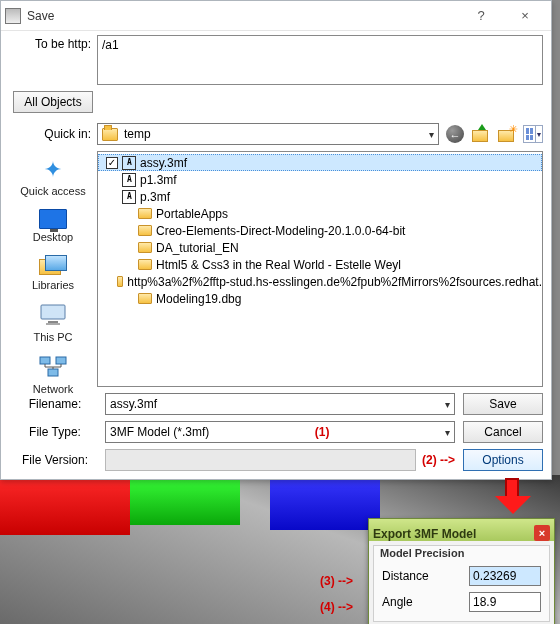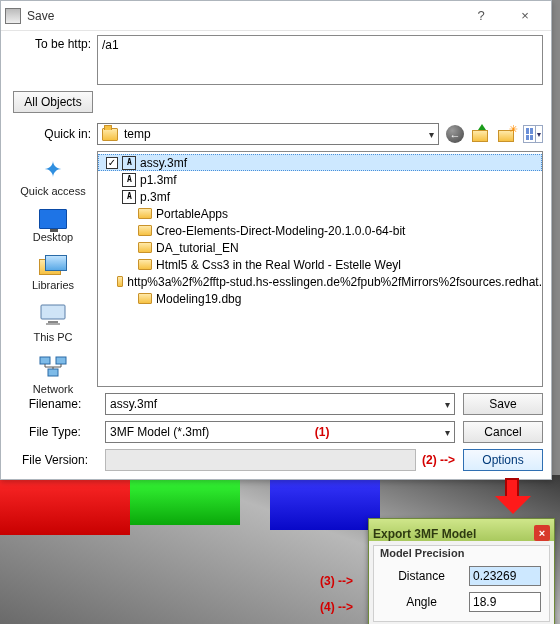--- a/index.html
+++ b/index.html
@@ -71,21 +71,21 @@
   .big-arrow .shaft{ position:absolute; left:10px; top:0; width:14px; height:20px; background:#ff1a1a; border:2px solid #a00;}
   .big-arrow .head{ position:absolute; left:0; top:18px; width:0; height:0; border-left:18px solid transparent; border-right:18px solid transparent; border-top:18px solid #ff1a1a;}
   .big-arrow .headb{ position:absolute; left:-2px; top:16px; width:0; height:0; border-left:20px solid transparent; border-right:20px solid transparent; border-top:20px solid #a00; z-index:-1;}
   
   .panel{ position:absolute; left:368px; top:518px; width:187px; border:1px solid #6f8a3a; box-shadow:0 2px 5px rgba(0,0,0,.4); font-size:12px; background:#f2f2f2;}
   .panel .ptitle{ height:22px; background:linear-gradient(#cfe68a,#a9c95e); display:flex; align-items:flex-end; padding:0 4px; color:#2e3a10; font-weight:bold;}
   .panel .pclose{ margin-left:auto; width:16px; height:16px; background:#d83a2b; color:#fff; font-size:11px; display:flex; align-items:center; justify-content:center; border-radius:2px;}
   .panel .group{ margin:4px; border:1px solid #cfcfcf; background:#fafafa; padding:1px 2px 6px 2px;}
   .panel .ghead{ font-size:11px; color:#333; padding:0 4px 4px 4px; font-weight:600;}
   .panel .grow{ display:flex; align-items:center; padding:3px 6px; gap:8px;}
-  .panel .grow .glab{ flex:1;text-align:center;}
+  .panel .grow .glab{ flex:1;}
   .panel input{ width:72px; height:20px; border:1px solid #7a7a7a; padding:1px 3px; font-size:12px; text-align:left;}
   .panel input.sel{ background:#cde8ff;}
   
   .side-annot{ position:absolute; color:#d40000; font-weight:bold; font-size:12px; white-space:nowrap;}
 </style>
 </head>
 <body>
 
 <div class="scene">
   <div class="cube-red"></div>

